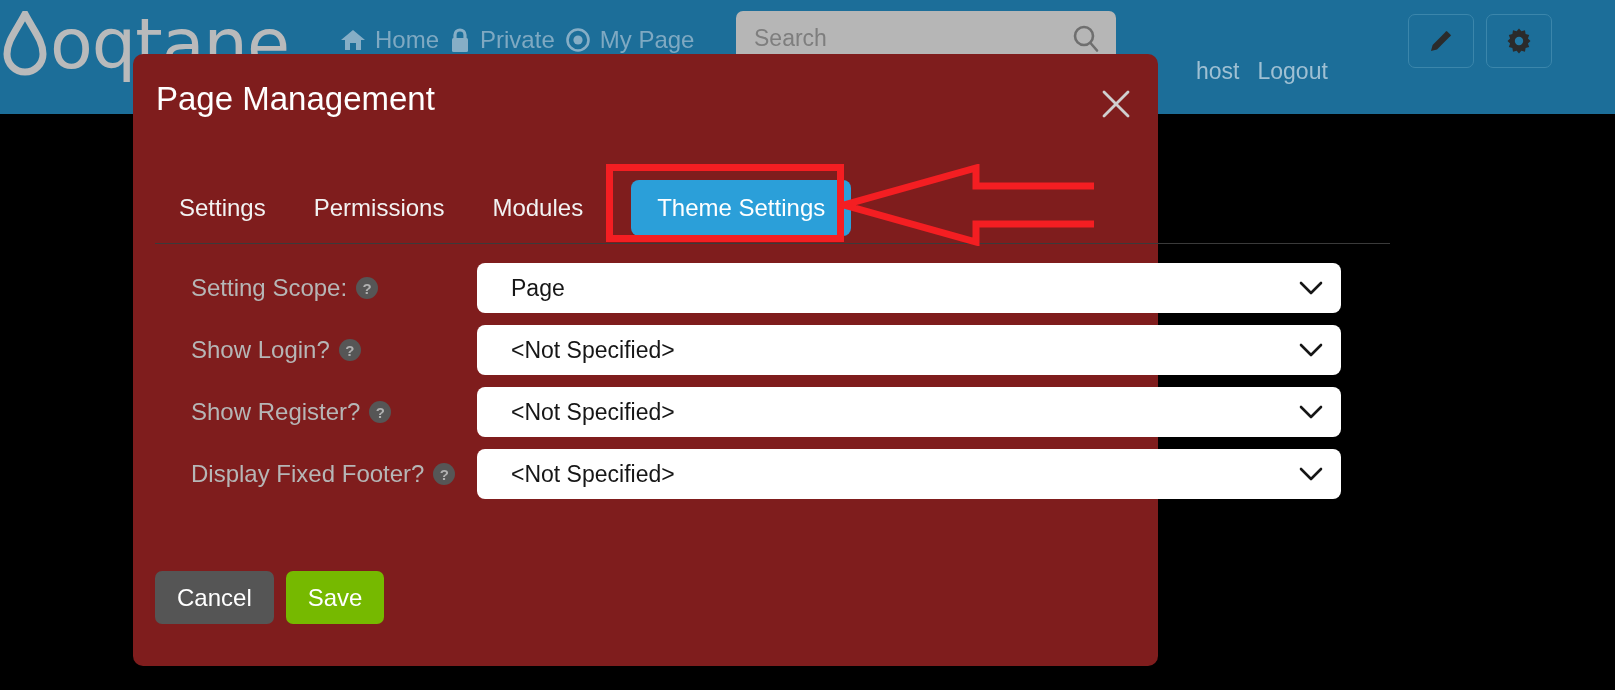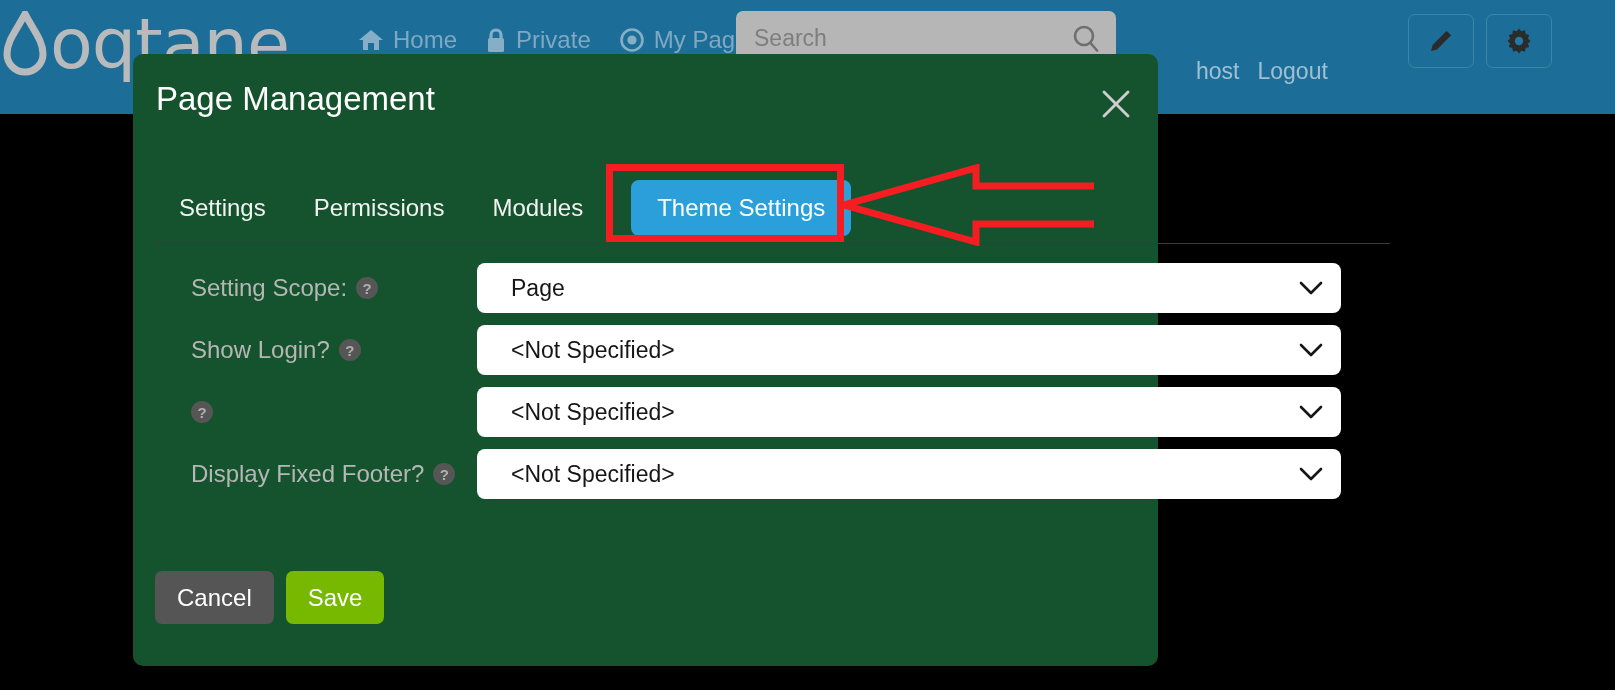--- a/index.html
+++ b/index.html
@@ -53,25 +53,25 @@
     letter-spacing: -1px;
     color: #b9babb;
     font-family: "DejaVu Sans", sans-serif;
     font-weight: 400;
     line-height: 1;
     margin-left: 2px;
   }
 
   #main-nav {
     position: absolute;
-    left: 358px;
+    left: 340px;
     top: 20px;
     display: flex;
     align-items: center;
-    gap: 28px;
+    gap: 10px;
     height: 40px;
   }
   .nav-item {
     display: flex;
     align-items: center;
     gap: 9px;
     color: #7fa9c2;
     font-size: 24px;
     cursor: pointer;
   }
@@ -137,21 +137,21 @@
     box-sizing: border-box;
   }
 
   
   #modal {
     position: absolute;
     left: 133px;
     top: 54px;
     width: 1025px;
     height: 612px;
-    background: #14532d;
+    background: #7f1d1d;
     border-radius: 10px;
     box-sizing: border-box;
   }
   #modal-title {
     position: absolute;
     left: 23px;
     top: 26px;
     font-size: 33px;
     color: #ffffff;
     font-weight: 400;
@@ -418,20 +418,21 @@
         <div class="select-wrap">
           <span class="select-value">&lt;Not Specified&gt;</span>
           <svg class="select-chevron" width="24" height="14" viewBox="0 0 24 14">
             <polyline points="2,2 12,12 22,2" fill="none" stroke="#161616" stroke-width="2.6" stroke-linecap="round" stroke-linejoin="round"></polyline>
           </svg>
         </div>
       </div>
 
       <div class="form-row">
         <div class="form-label">
+          <span>Show Register?</span>
           <span class="help-icon">?</span>
         </div>
         <div class="select-wrap">
           <span class="select-value">&lt;Not Specified&gt;</span>
           <svg class="select-chevron" width="24" height="14" viewBox="0 0 24 14">
             <polyline points="2,2 12,12 22,2" fill="none" stroke="#161616" stroke-width="2.6" stroke-linecap="round" stroke-linejoin="round"></polyline>
           </svg>
         </div>
       </div>
 

